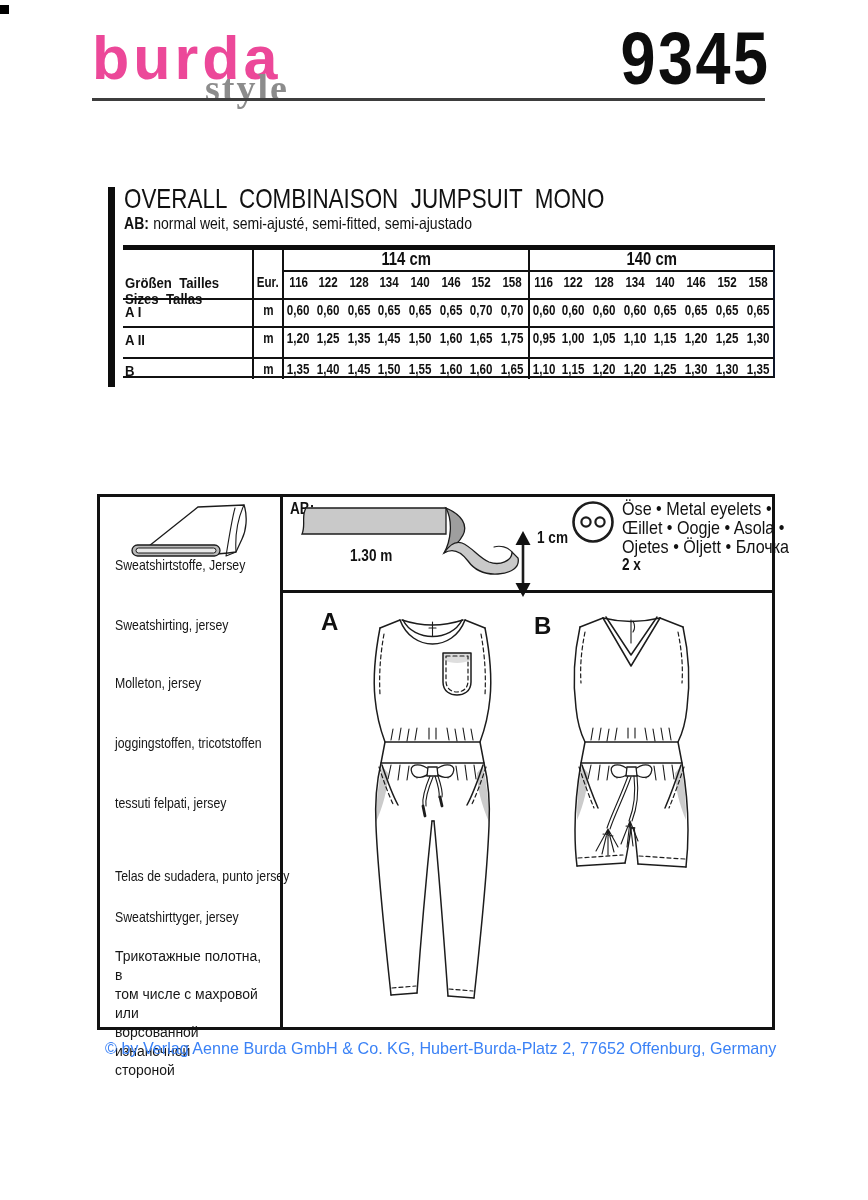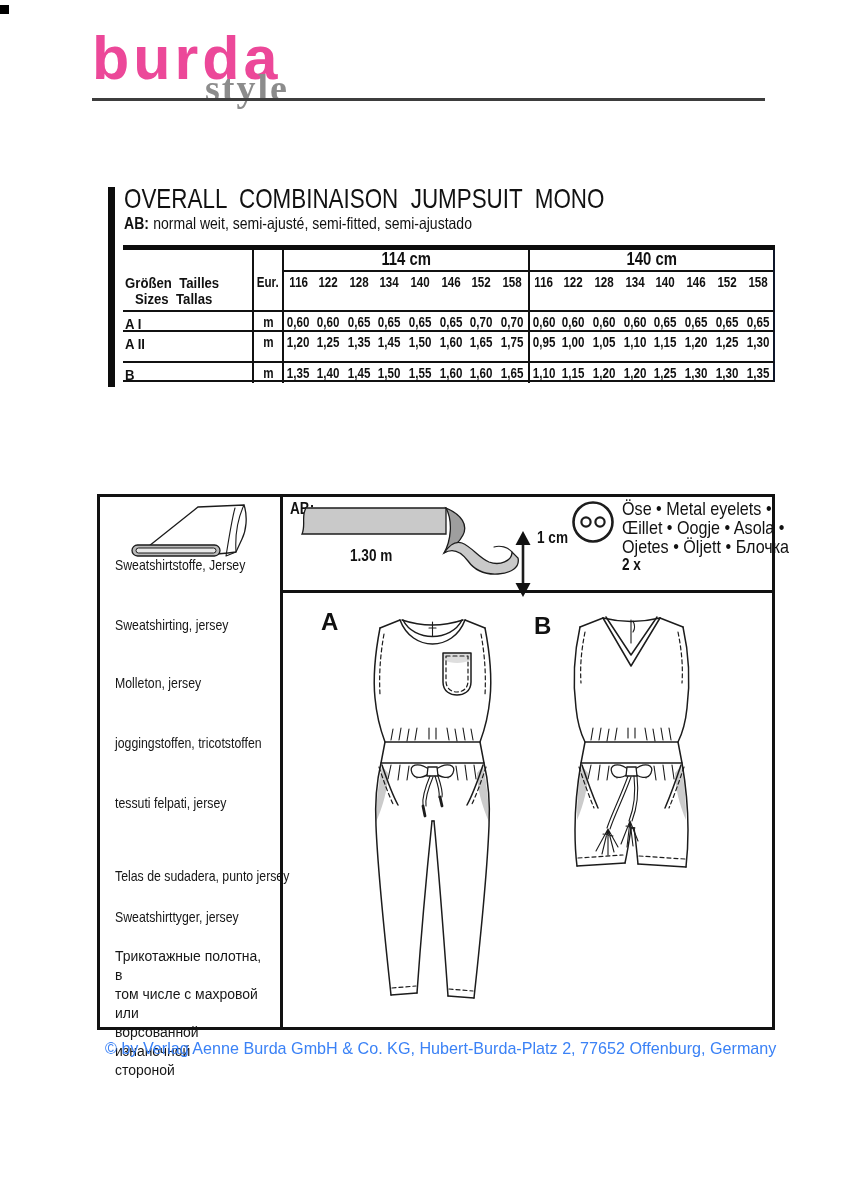--- a/index.html
+++ b/index.html
@@ -24,22 +24,22 @@
   .title-main{left:124px;top:185px;font-size:28px;font-weight:400;line-height:1;}
   .title-sub{left:124px;top:215px;font-size:16.5px;line-height:1;}
   .title-sub b{margin-right:5px;}
 
   
   #ftable{left:123px;top:245px;width:652px;}
   .t-topbar{width:652px;height:5px;background:#0d0d0d;}
   .trow{display:grid;grid-template-columns:129px 30px repeat(16,1fr);border-right:2px solid #0f172a;
         box-sizing:border-box;font-weight:700;}
   .thead1{height:22px;}
-  .thead2{height:40px;border-bottom:2.5px solid #111;text-align:center;}
-  .r0{height:20px;border-bottom:2.5px solid #111;}
+  .thead2{height:28px;border-bottom:2.5px solid #111;}
+  .r0{height:28px;border-bottom:2.5px solid #111;}
   .r1{height:31px;border-bottom:2.5px solid #111;}
   .r2{height:19px;border-bottom:2.5px solid #111;}
   .tc{display:flex;align-items:flex-start;justify-content:center;padding-top:3px;box-sizing:border-box;
       font-size:14.5px;line-height:1.1;}
   .tc.lab{justify-content:flex-start;padding-left:2px;font-size:15.5px;}
   .tc.ctr{align-items:center;padding-top:0;font-size:17.5px;}
   .bl{border-left:2px solid #111;}
   .gd{border-left:2px solid #111;}
   .sp8{grid-column:span 8;}
   .hdr-lines{line-height:16px;font-size:15.5px;}
@@ -75,20 +75,21 @@
 </head>
 <body>
 
 <div id="page">
 
   <div class="abs regmark"></div>
 
   <div class="abs brand">burda</div>
   <div class="abs brand-sub">style</div>
   <div class="abs hrule"></div>
+  <div class="abs pattern-no"><span class="czr">9345</span></div>
 
   <div class="abs sidebar-bar"></div>
   <div class="abs title-main"><span class="cz" style="transform:scaleX(.8);">OVERALL  COMBINAISON  JUMPSUIT  MONO</span></div>
   <div class="abs title-sub"><span class="cz"><b>AB:</b><span>normal weit, semi-ajusté, semi-fitted, semi-ajustado</span></span></div>
 
   <div class="abs" id="ftable">
     <div class="t-topbar"></div>
     <div class="trow thead1">
       <div class="tc"></div>
       <div class="tc bl"></div>

